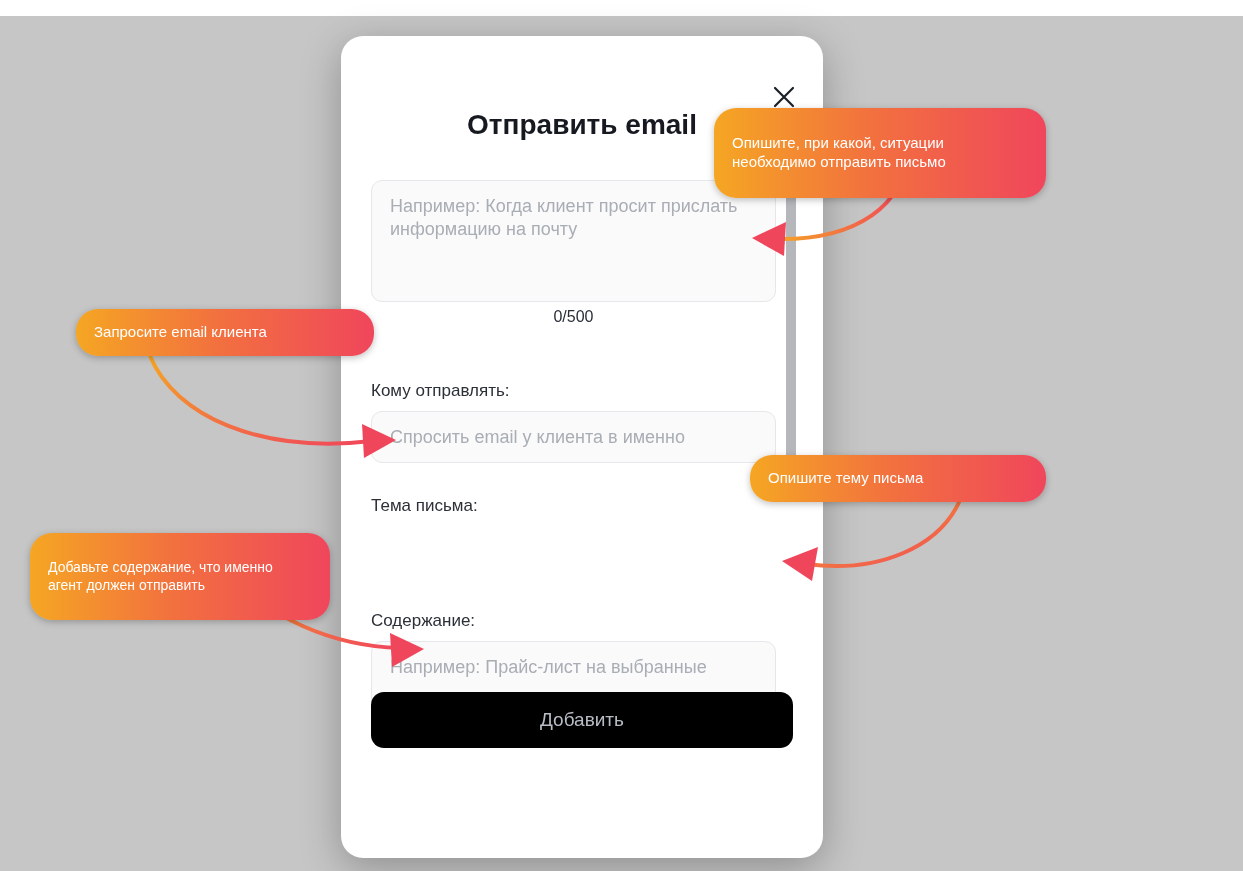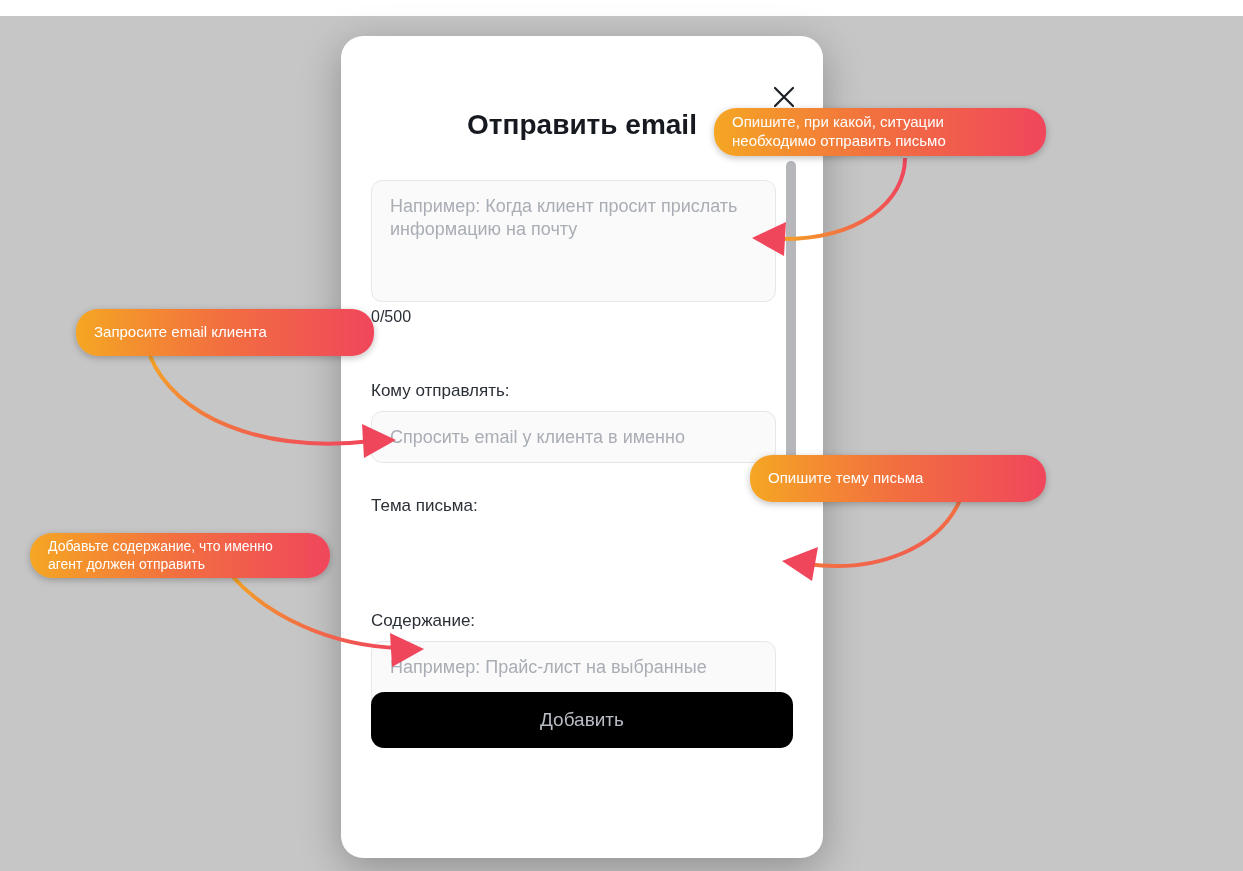--- a/index.html
+++ b/index.html
@@ -141,21 +141,21 @@
     width: 405px; background: #fafafb;
     border: 1px solid #e6e7ea; border-radius: 11px;
     font-size: 18px; color: #a9adb4;
     padding: 14px 18px; font-family: inherit;
     line-height: 1.3;
     overflow: hidden;
   }
   .ctrl.ta-big { height: 122px; }
   .ctrl.one-line { height: 52px; padding-top: 14px; white-space: nowrap; }
   .counter {
-    width: 405px; text-align: left; font-size: 16px; color: #2b2f36; margin-top: 6px;
+    width: 405px; text-align: center; font-size: 16px; color: #2b2f36; margin-top: 6px;
   }
 
   .modal-scrollbar {
     position: absolute; left: 445px; top: 125px; width: 10px; height: 310px;
     background: #b5b7bb; border-radius: 5px; z-index: 45;
   }
 
   .btn-primary {
     position: absolute; left: 30px; top: 656px; width: 422px; height: 56px;
     background: #000000; border: none; border-radius: 13px;
@@ -166,21 +166,21 @@
     background: transparent; border: none;
     font-size: 19px; color: #3d424a; font-family: inherit; cursor: pointer;
   }
 
   
   .overlay { position: absolute; inset: 0; z-index: 60; pointer-events: none; }
   .callout {
     position: absolute; pointer-events: auto;
     background: linear-gradient(90deg, #f5a623 0%, #f2703f 48%, #f0465c 100%);
     color: #ffffff; border-radius: 22px;
-    padding: 5px 18px; font-size: 15px; line-height: 1.25;
+    padding: 26px 18px; font-size: 15px; line-height: 1.25;
     box-shadow: 0 2px 7px rgba(0,0,0,.25);
     white-space: pre-line;
   }
   svg.arrows { position: absolute; inset: 0; width: 1243px; height: 871px; }
 </style>
 </head>
 <body>
 
 <div id="app">
 

